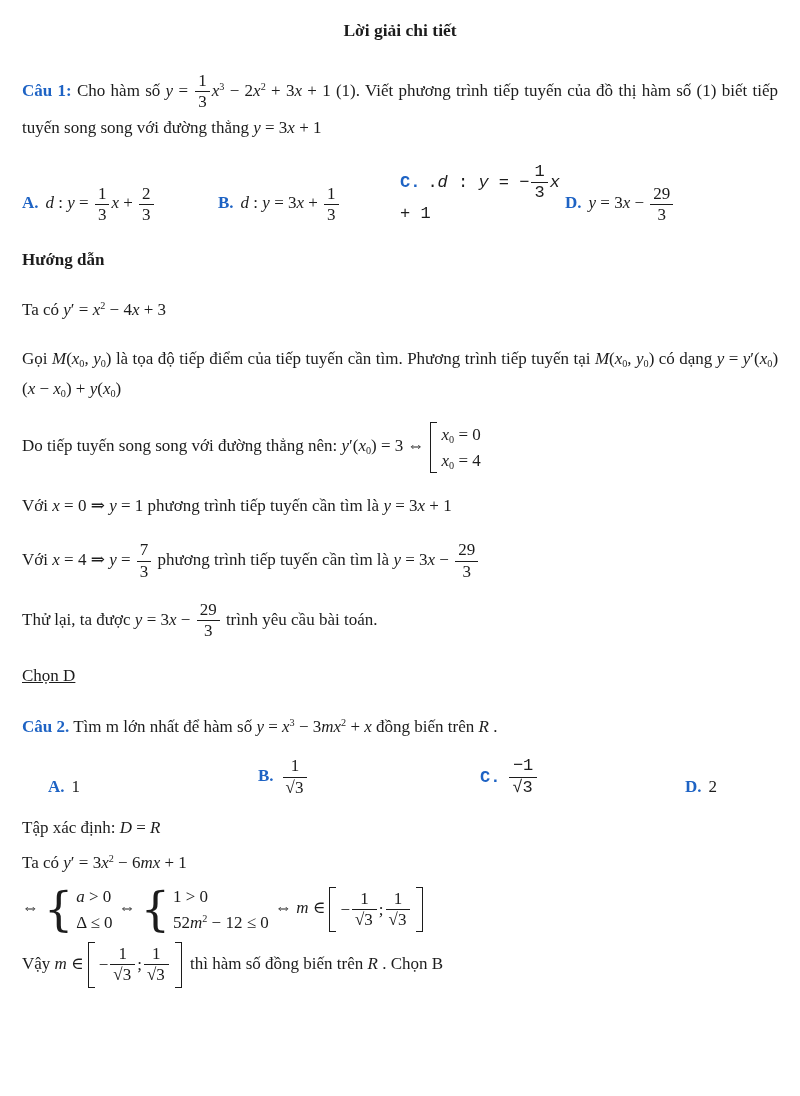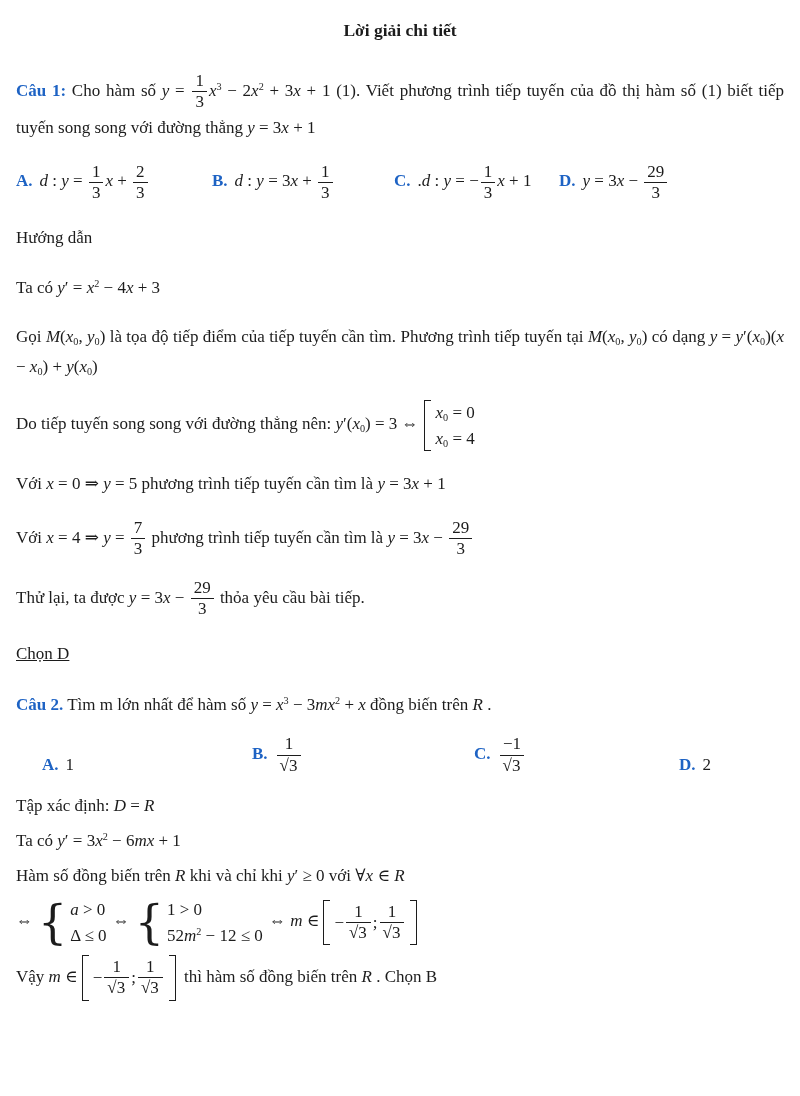--- a/index.html
+++ b/index.html
@@ -1,31 +1,31 @@
 <!DOCTYPE html>
 <html style="--accent: #1E63C4; --ink: #1C1C1C;"><head>
 <meta charset="utf-8">
 <style>
   :root{ --accent:#1E63C4; --ink:#1c1c1c; }
   html,body{margin:0;padding:0;background:#ffffff;}
   .page{
     width:800px;height:1096px;box-sizing:border-box;
-    padding:14px 16px 6px;
+    padding:14px 22px 6px;
     font-family:"Liberation Serif","DejaVu Serif",serif;
     font-size:17px;color:var(--ink);
     overflow:hidden;background:#fff;
   }
   .title{text-align:center;font-weight:bold;font-size:17.5px;margin:6px 0 30px;}
   .para{margin:0 0 19px;line-height:1.75;}
   .para.justify{text-align:justify;}
   .para.tight{margin-bottom:7px;line-height:1.65;}
   .para.gap-sm{margin-bottom:14px;}
   .para.gap-md{margin-bottom:18px;}
   .para.gap-lg{margin-bottom:22px;text-decoration:underline;}
-  .heading{font-weight:normal;margin:0 0 20px;line-height:1.75;}
+  .heading{font-weight:bold;margin:0 0 20px;line-height:1.75;}
   .qlabel{color:var(--accent);font-weight:bold;}
   .mv{font-style:italic;}
   sup,sub{font-size:60%;line-height:0;}
   sup{vertical-align:0.55em;}
   sub{vertical-align:-0.3em;}
   .frac{display:inline-block;vertical-align:middle;text-align:center;margin:0 2px;line-height:1.2;}
   .frac .num{display:block;padding:0 3px;}
   .frac .den{display:block;border-top:1px solid currentColor;padding:0 3px;}
   .sqrt{white-space:nowrap;}
   .sqrt .vinc{border-top:1px solid currentColor;padding-right:1px;}
@@ -36,21 +36,21 @@
   .crow{display:block;line-height:1.5;}
   .intv{display:inline-flex;align-items:stretch;vertical-align:middle;margin:0 4px;}
   .intv .br{width:6px;border:1.6px solid currentColor;}
   .intv .br.l{border-right:0;}
   .intv .br.r{border-left:0;}
   .intv .ibody{display:inline-flex;align-items:center;padding:2px 4px;white-space:nowrap;}
   .options{display:flex;align-items:flex-end;margin:0 0 20px;line-height:1.3;}
   .options .opt{box-sizing:border-box;}
   .options .opt:nth-child(1){width:196px;}
   .options .opt:nth-child(2){width:182px;}
-  .options .opt:nth-child(3){width:165px;}
+  .options .opt:nth-child(3){width:165px;font-family:Liberation Mono, monospace;}
   .options .opt:nth-child(4){flex:1;}
   .options.indent .opt:nth-child(1){padding-left:26px;}
   .options.gap-sm{margin-bottom:16px;gap:40px;}
   .opt .letter{color:var(--accent);font-weight:bold;margin-right:7px;}
 </style>
 </head>
 <body>
 
 <div class="page">
   <div class="title">Lời giải chi tiết</div>
@@ -65,34 +65,33 @@
       <div class="heading">Hướng dẫn</div>
       <div class="para"><span class="mx">Ta có </span><span class="mv">y</span><span class="mx">′ = </span><span class="mv">x</span><sup>2</sup><span class="mx"> − 4</span><span class="mv">x</span><span class="mx"> + 3</span></div>
       <div class="para justify"><span class="mx">Gọi </span><span class="mv">M</span><span class="mx">(</span><span class="mv">x</span><sub>0</sub><span class="mx">, </span><span class="mv">y</span><sub>0</sub><span class="mx">) là tọa độ tiếp điểm của tiếp tuyến cần tìm. Phương trình tiếp tuyến tại </span><span class="mv">M</span><span class="mx">(</span><span class="mv">x</span><sub>0</sub><span class="mx">, </span><span class="mv">y</span><sub>0</sub><span class="mx">) có dạng </span><span class="mv">y</span><span class="mx"> = </span><span class="mv">y</span><span class="mx">′(</span><span class="mv">x</span><sub>0</sub><span class="mx">)(</span><span class="mv">x</span><span class="mx"> − </span><span class="mv">x</span><sub>0</sub><span class="mx">) + </span><span class="mv">y</span><span class="mx">(</span><span class="mv">x</span><sub>0</sub><span class="mx">)</span></div>
       <div class="para gap-md"><span class="mx">Do tiếp tuyến song song với đường thẳng nên:  </span><span class="mv">y</span><span class="mx">′(</span><span class="mv">x</span><sub>0</sub><span class="mx">) = 3 ⇔</span><span class="cases">
           <span class="sqbr"></span>
           <span class="crows">
             <span class="crow"><span class="mv">x</span><sub>0</sub><span class="mx"> = 0</span></span>
             <span class="crow"><span class="mv">x</span><sub>0</sub><span class="mx"> = 4</span></span>
           </span>
         </span></div>
-      <div class="para"><span class="mx">Với </span><span class="mv">x</span><span class="mx"> = 0 ⇒ </span><span class="mv">y</span><span class="mx"> = 5  phương trình tiếp tuyến cần tìm là  </span><span class="mv">y</span><span class="mx"> = 3</span><span class="mv">x</span><span class="mx"> + 1</span></div>
+      <div class="para"><span class="mx">Với </span><span class="mv">x</span><span class="mx"> = 0 ⇒ </span><span class="mv">y</span><span class="mx"> = 1  phương trình tiếp tuyến cần tìm là  </span><span class="mv">y</span><span class="mx"> = 3</span><span class="mv">x</span><span class="mx"> + 1</span></div>
       <div class="para gap-md"><span class="mx">Với </span><span class="mv">x</span><span class="mx"> = 4 ⇒ </span><span class="mv">y</span><span class="mx"> = </span><span class="frac"><span class="num"><span class="mx">7</span></span><span class="den"><span class="mx">3</span></span></span><span class="mx">  phương trình tiếp tuyến cần tìm là  </span><span class="mv">y</span><span class="mx"> = 3</span><span class="mv">x</span><span class="mx"> − </span><span class="frac"><span class="num"><span class="mx">29</span></span><span class="den"><span class="mx">3</span></span></span></div>
-      <div class="para"><span class="mx">Thử lại, ta được  </span><span class="mv">y</span><span class="mx"> = 3</span><span class="mv">x</span><span class="mx"> − </span><span class="frac"><span class="num"><span class="mx">29</span></span><span class="den"><span class="mx">3</span></span></span><span class="mx"> thỏa yêu cầu bài tiếp.</span></div>
+      <div class="para"><span class="mx">Thử lại, ta được  </span><span class="mv">y</span><span class="mx"> = 3</span><span class="mv">x</span><span class="mx"> − </span><span class="frac"><span class="num"><span class="mx">29</span></span><span class="den"><span class="mx">3</span></span></span><span class="mx"> trình yêu cầu bài toán.</span></div>
       <div class="para gap-lg"><span class="mx">Chọn D</span></div>
       <div class="para gap-sm"><span class="qlabel">Câu 2.</span><span class="mx"> Tìm m lớn nhất để hàm số </span><span class="mv">y</span><span class="mx"> = </span><span class="mv">x</span><sup>3</sup><span class="mx"> − 3</span><span class="mv">m</span><span class="mv">x</span><sup>2</sup><span class="mx"> + </span><span class="mv">x</span><span class="mx"> đồng biến trên </span><span class="mv">R</span><span class="mx"> .</span></div>
       <div class="options indent gap-sm">
         <div class="opt"><span class="letter">A.</span><span class="opt-body"><span class="mx">1</span></span></div>
         <div class="opt"><span class="letter">B.</span><span class="opt-body"><span class="frac"><span class="num"><span class="mx">1</span></span><span class="den"><span class="sqrt"><span class="rsign">√</span><span class="vinc">3</span></span></span></span></span></div>
         <div class="opt"><span class="letter">C.</span><span class="opt-body"><span class="frac"><span class="num"><span class="mx">−1</span></span><span class="den"><span class="sqrt"><span class="rsign">√</span><span class="vinc">3</span></span></span></span></span></div>
         <div class="opt"><span class="letter">D.</span><span class="opt-body"><span class="mx">2</span></span></div>
       </div>
       <div class="para tight"><span class="mx">Tập xác định:  </span><span class="mv">D</span><span class="mx"> = </span><span class="mv">R</span></div>
       <div class="para tight"><span class="mx">Ta có </span><span class="mv">y</span><span class="mx">′ = 3</span><span class="mv">x</span><sup>2</sup><span class="mx"> − 6</span><span class="mv">m</span><span class="mv">x</span><span class="mx"> + 1</span></div>
-      <div class="para tight"><span class="mx">Hàm số đồng biến trên </span><span class="mv">R</span><span class="mx"> khi và chỉ khi </span><span class="mv">y</span><span class="mx">′ ≥ 0 với ∀</span><span class="mv">x</span><span class="mx"> ∈ </span><span class="mv">R</span></div>
       <div class="para tight"><span class="mx">⇔</span><span class="cases">
           <span class="curly">{</span>
           <span class="crows">
             <span class="crow"><span class="mv">a</span><span class="mx"> &gt; 0</span></span>
             <span class="crow"><span class="mx">Δ ≤ 0</span></span>
           </span>
         </span><span class="mx"> ⇔</span><span class="cases">
           <span class="curly">{</span>
           <span class="crows">
             <span class="crow"><span class="mx">1 &gt; 0</span></span>

